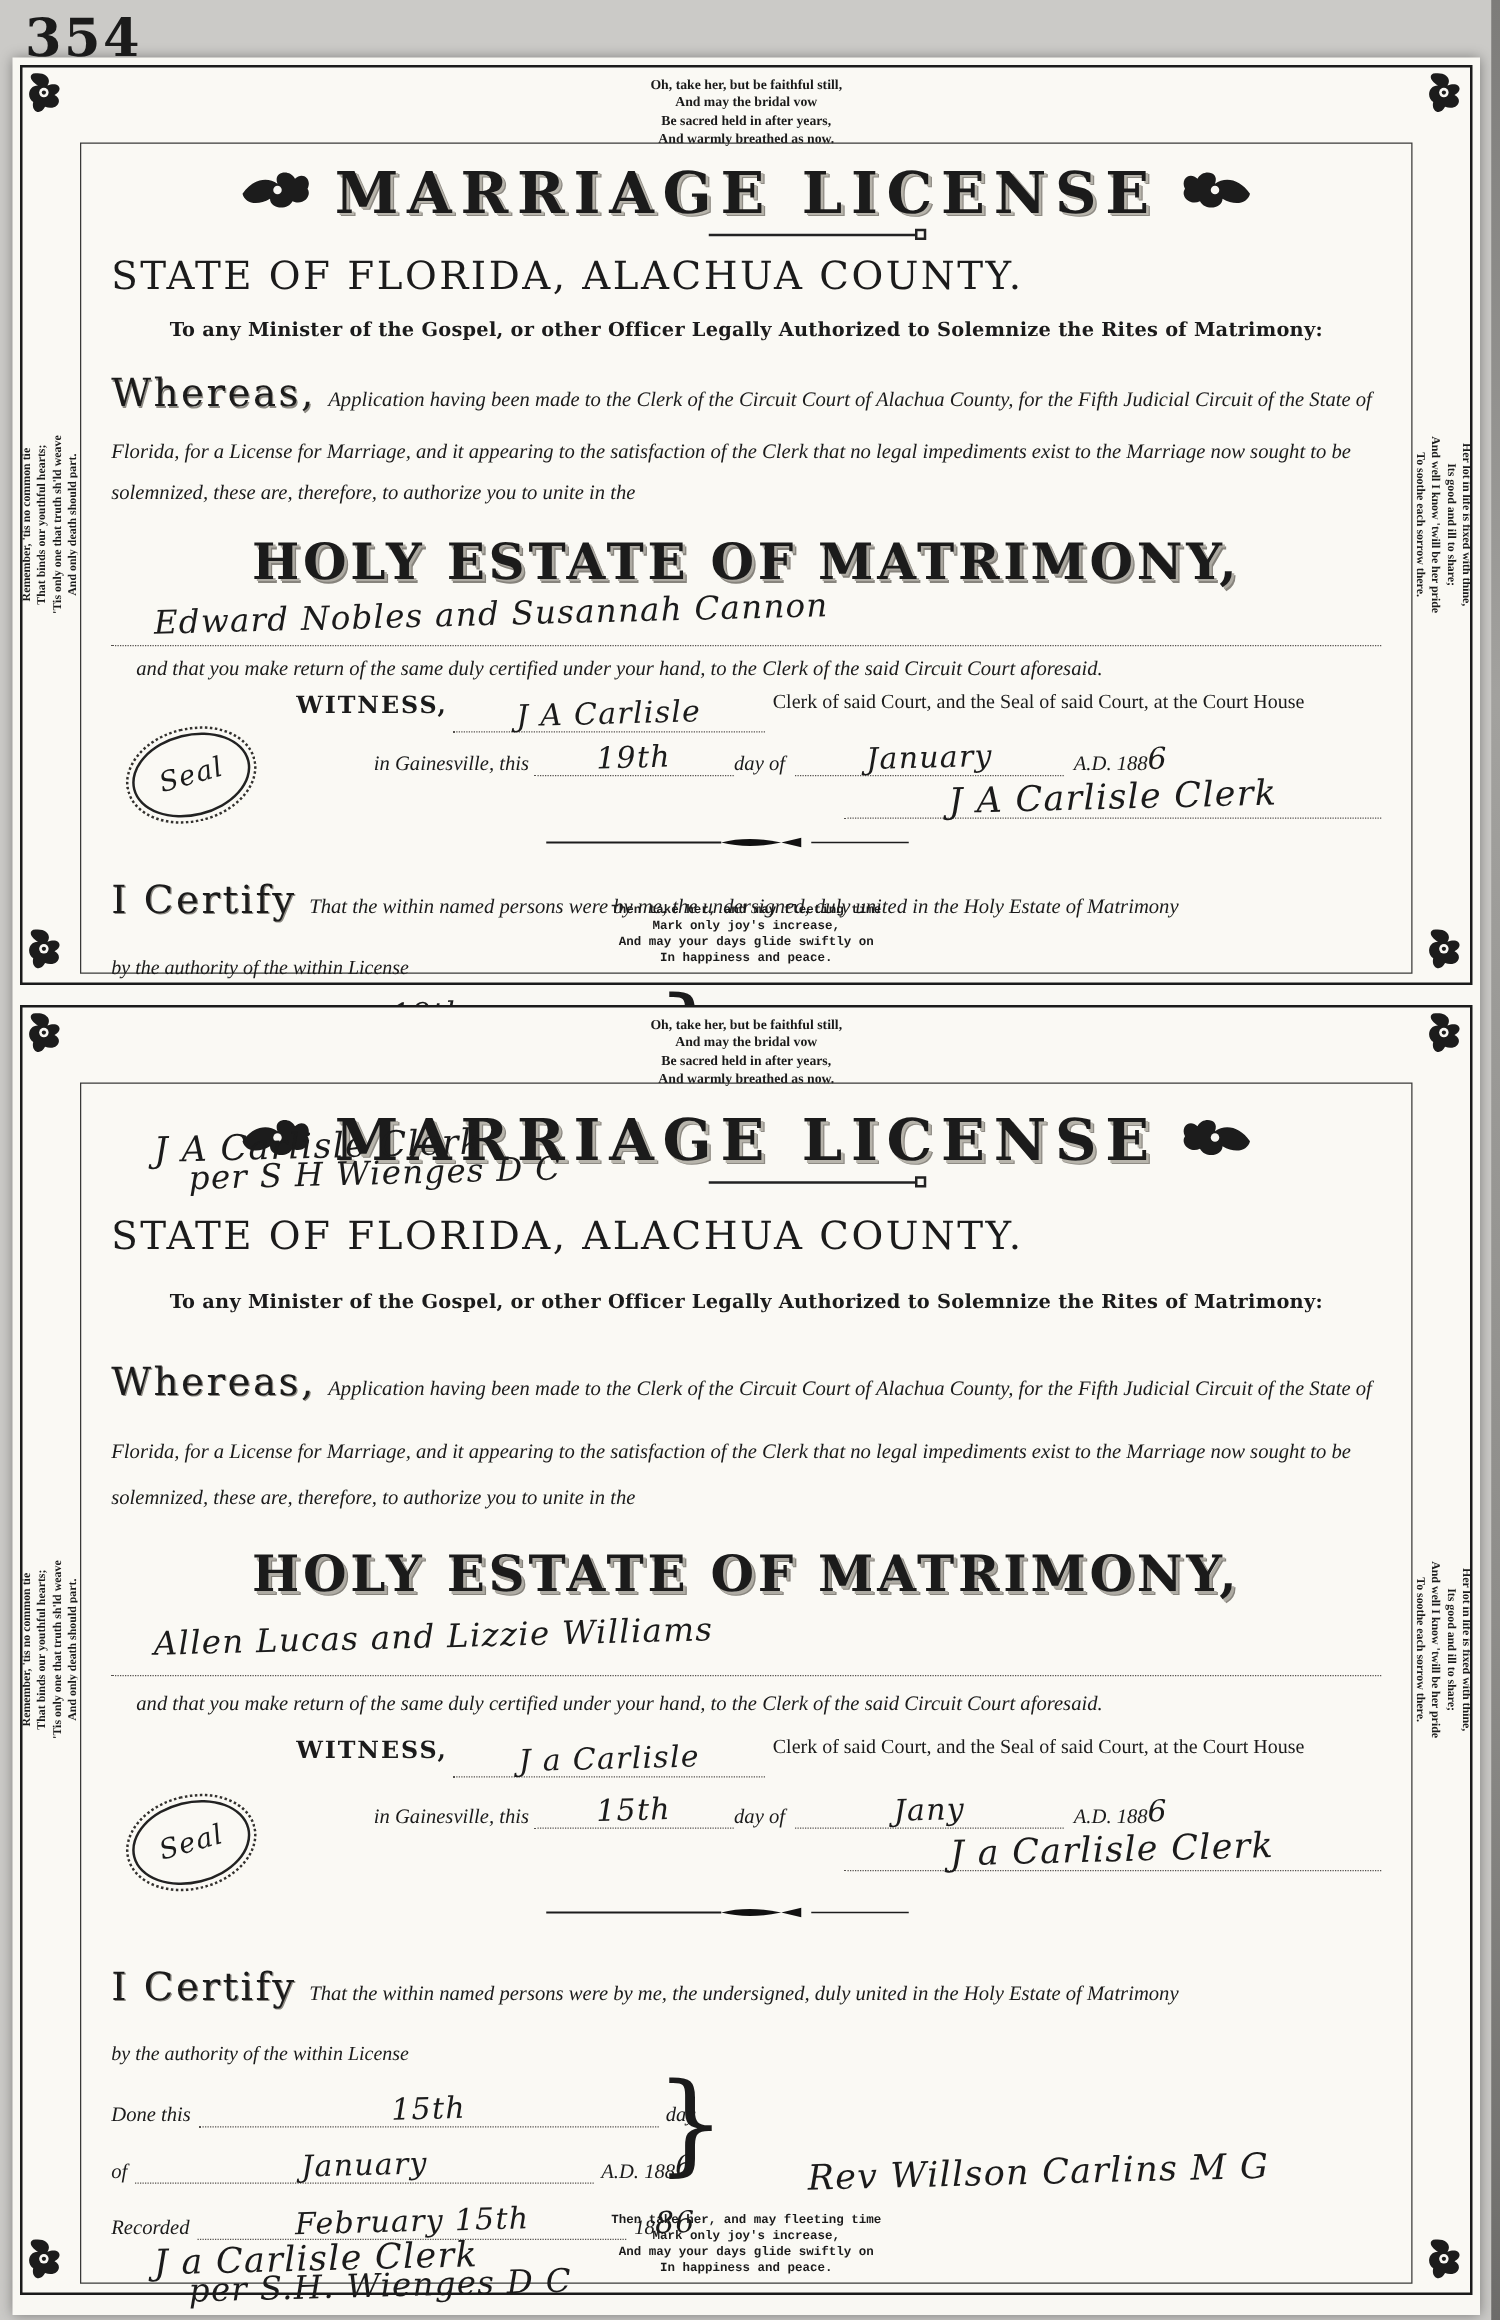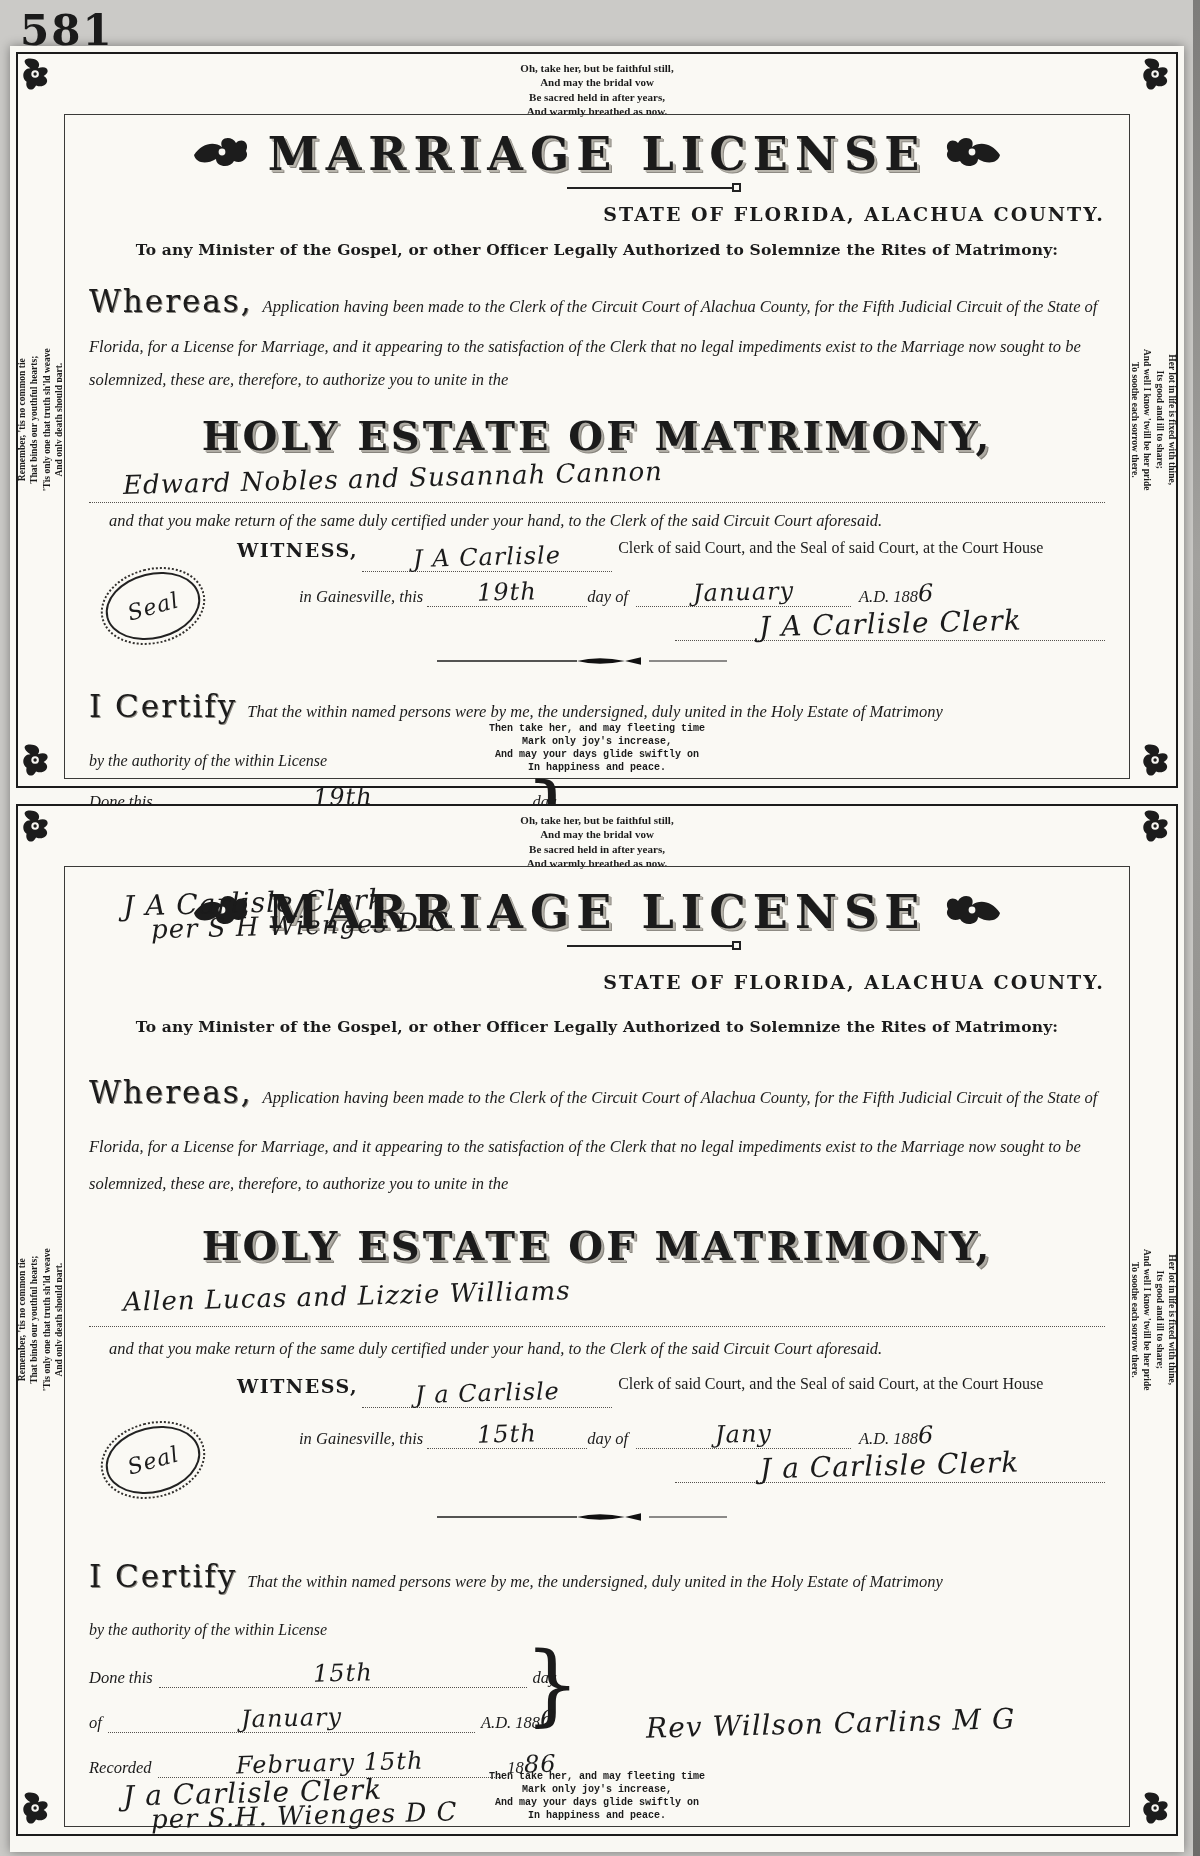--- a/index.html
+++ b/index.html
@@ -40,21 +40,21 @@
   .orn-bl{ bottom:3px; left:4px; } .orn-br{ bottom:3px; right:4px; }
 
   .title-row { display:flex; align-items:center; justify-content:center; gap:18px; margin-top:8px; }
   .title { font-family:"DejaVu Serif",serif; font-size:46px; font-weight:bold; letter-spacing:7px;
     text-shadow:2px 2px 0 #b7b4ab, 3px 3px 0 #8e8b84; white-space:nowrap; }
   .title-rule { width:170px; border-top:2px solid #222; margin:6px auto 0; position:relative;
     left:55px; height:0; }
   .title-rule .sq { position:absolute; right:-4px; top:-6px; width:9px; height:9px;
     border:2px solid #222; background:#faf9f4; }
 
-  .state { text-align:right; font-family:"DejaVu Serif",serif; font-size:19px; font-weight:bold;
+  .state { text-align:left; font-family:"DejaVu Serif",serif; font-size:31px; font-weight:normal;
     letter-spacing:2px; margin-top:14px; }
   .address { text-align:center; font-size:15.5px; font-weight:bold; margin-top:15px;
     font-family:"DejaVu Serif",serif; letter-spacing:.2px; white-space:nowrap; }
 
   .whereas { margin-top:12px; font-size:16.5px; font-style:italic; line-height:1.95; text-align:left; }
   .big-blackletter { font-family:"DejaVu Serif",serif; font-size:31px; font-weight:normal;
     font-style:normal; letter-spacing:2px; margin-right:10px; text-shadow:1px 1px 0 #8e8b84; }
 
   .holy { text-align:center; font-family:"DejaVu Serif",serif; font-size:40px; font-weight:bold;
     letter-spacing:3px; margin-top:8px; white-space:nowrap;
@@ -127,21 +127,21 @@
   .c2 .certify { margin-top:22px; }
   .c2 .authority { margin-top:6px; }
   .c2 .d-row { margin-top:16px; }
   .c2 .officiant { margin-top:64px; }
   .c2 .seal { top:52px; }
   .c2 .title-row { margin-top:14px; }
 </style>
 </head>
 <body>
 
-<div class="page-number">581</div>
+<div class="page-number">354</div>
 <div class="paper">
 
   <section class="cert c1">
     <span class="orn orn-tl"><svg width="30" height="36" viewBox="0 0 30 38">
           <path d="M4 2 C14 0 20 6 16 12 C26 8 30 16 22 20 C30 24 24 34 14 30 C10 38 2 34 4 26 C-2 22 0 12 8 12 C2 8 0 4 4 2 Z" fill="#1c1c1c"></path>
           <circle cx="13" cy="18" r="4" fill="#f7f6f2"></circle>
           <circle cx="13" cy="18" r="1.8" fill="#1c1c1c"></circle>
         </svg></span>
     <span class="orn orn-tr"><svg width="30" height="36" viewBox="0 0 30 38">
           <path d="M4 2 C14 0 20 6 16 12 C26 8 30 16 22 20 C30 24 24 34 14 30 C10 38 2 34 4 26 C-2 22 0 12 8 12 C2 8 0 4 4 2 Z" fill="#1c1c1c"></path>

